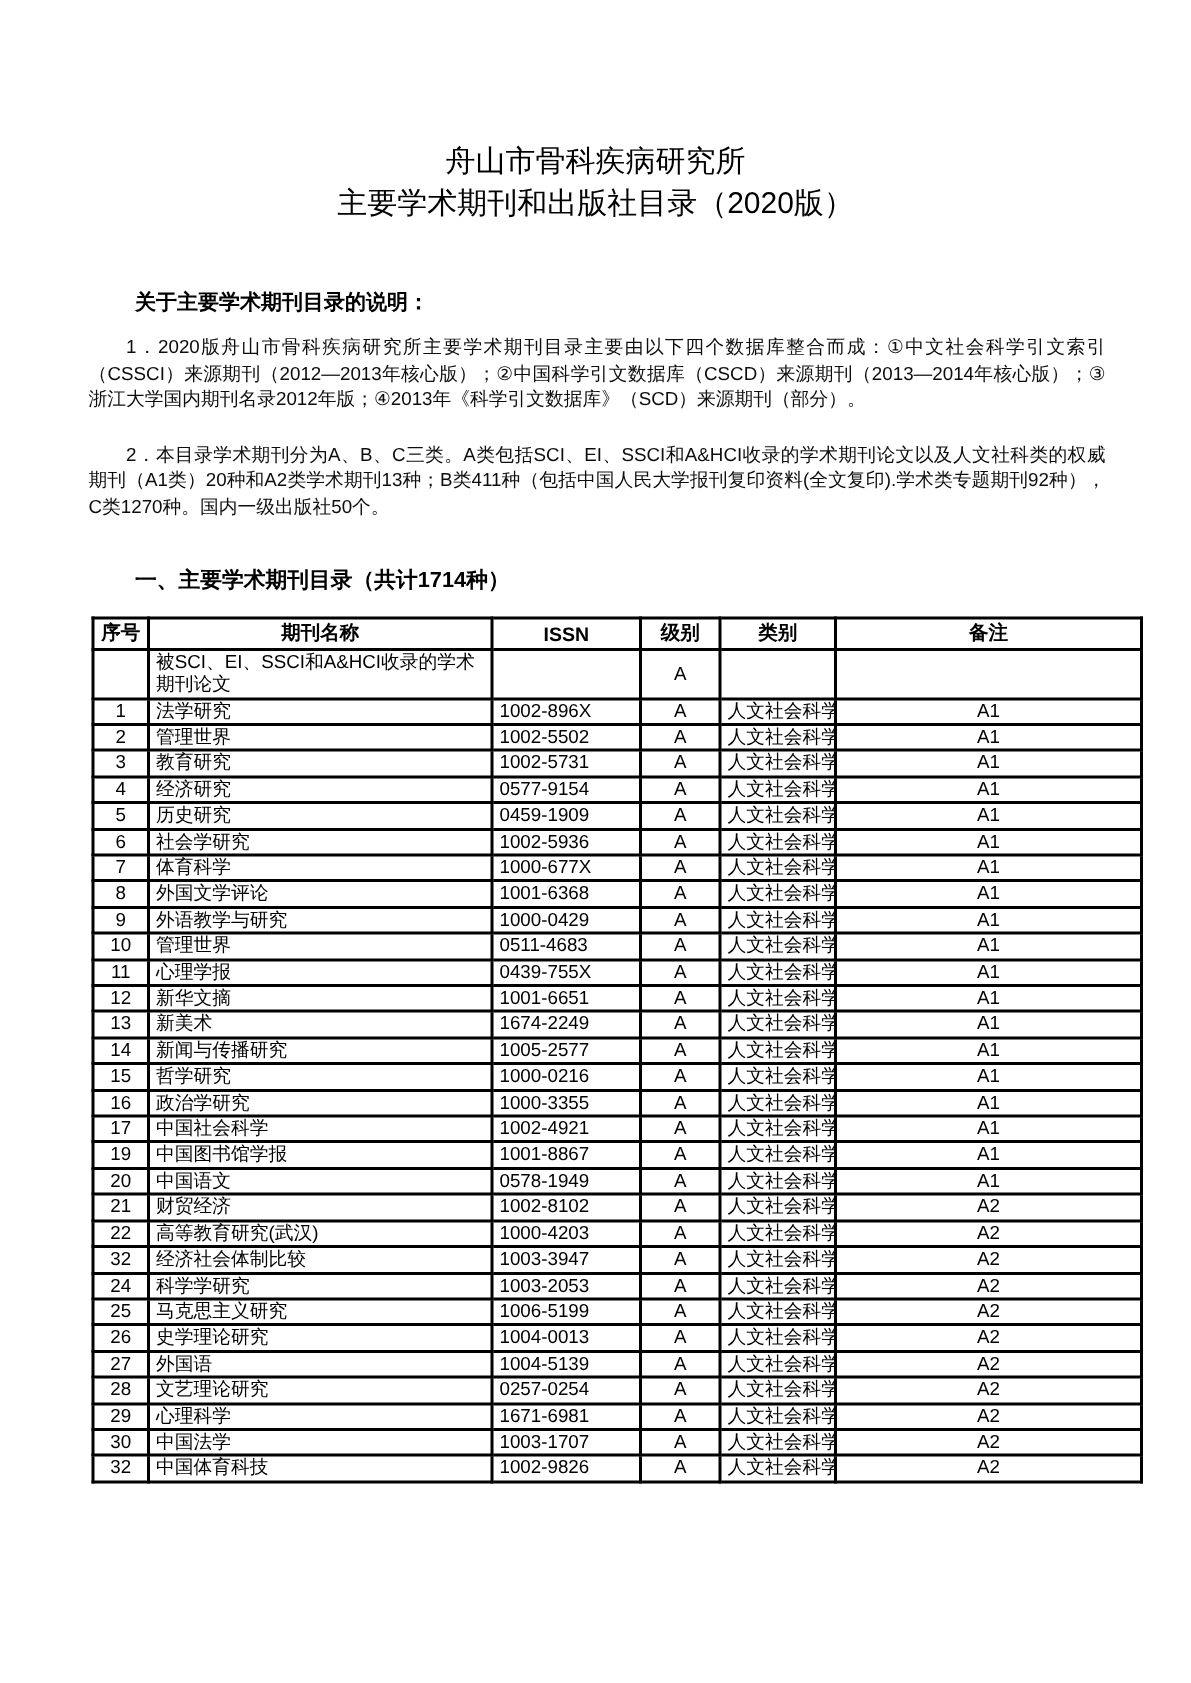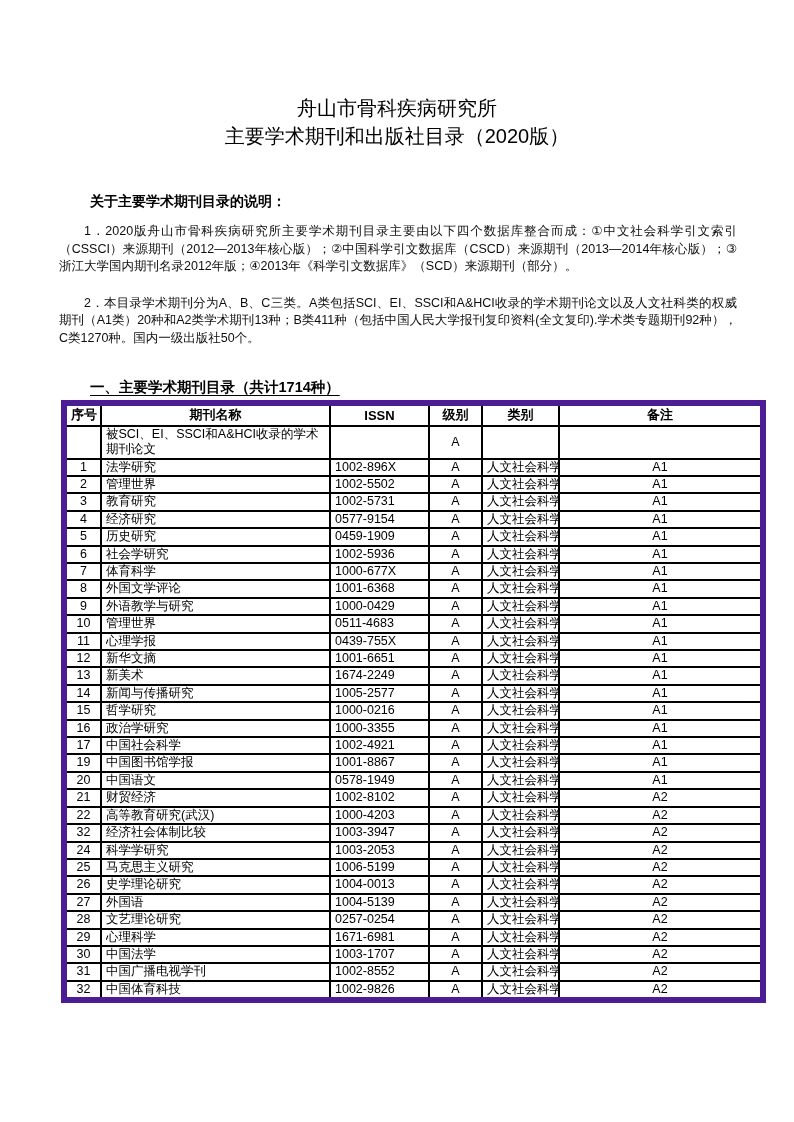--- a/index.html
+++ b/index.html
@@ -36,33 +36,32 @@
     font-size: 12.5px;
     line-height: 17.6px;
     text-indent: 2em;
     text-align: justify;
     color: #0d0d0d;
   }
   .note-para + .note-para {
     margin-top: 19px;
   }
   .section-title {
-    margin: 30px 58px 3px 90px;
+    margin: 30px 58px 14px 90px;
     font-weight: bold;
     font-size: 14.5px;
     line-height: 19px;
-    text-decoration: underline;
     text-underline-offset: 3px;
   }
   table.journal-table {
     margin-left: 61px;
     width: 699px;
     border-collapse: collapse;
     table-layout: fixed;
-    border: 6px solid #4c1d95;
+    border: 2px solid #4c1d95;
     font-size: 12.5px;
   }
   table.journal-table th,
   table.journal-table td {
     border: 2px solid #000000;
     padding: 0 4px;
     overflow: hidden;
     white-space: nowrap;
   }
   table.journal-table thead th {
@@ -358,28 +357,20 @@
         </tr>
         <tr class="data-row">
           <td class="c0">30</td>
           <td class="c1">中国法学</td>
           <td class="c2">1003-1707</td>
           <td class="c3">A</td>
           <td class="c4">人文社会科学</td>
           <td class="c5">A2</td>
         </tr>
         <tr class="data-row">
-          <td class="c0">31</td>
-          <td class="c1">中国广播电视学刊</td>
-          <td class="c2">1002-8552</td>
-          <td class="c3">A</td>
-          <td class="c4">人文社会科学</td>
-          <td class="c5">A2</td>
-        </tr>
-        <tr class="data-row">
           <td class="c0">32</td>
           <td class="c1">中国体育科技</td>
           <td class="c2">1002-9826</td>
           <td class="c3">A</td>
           <td class="c4">人文社会科学</td>
           <td class="c5">A2</td>
         </tr>
       </tbody>
   </table>
 

